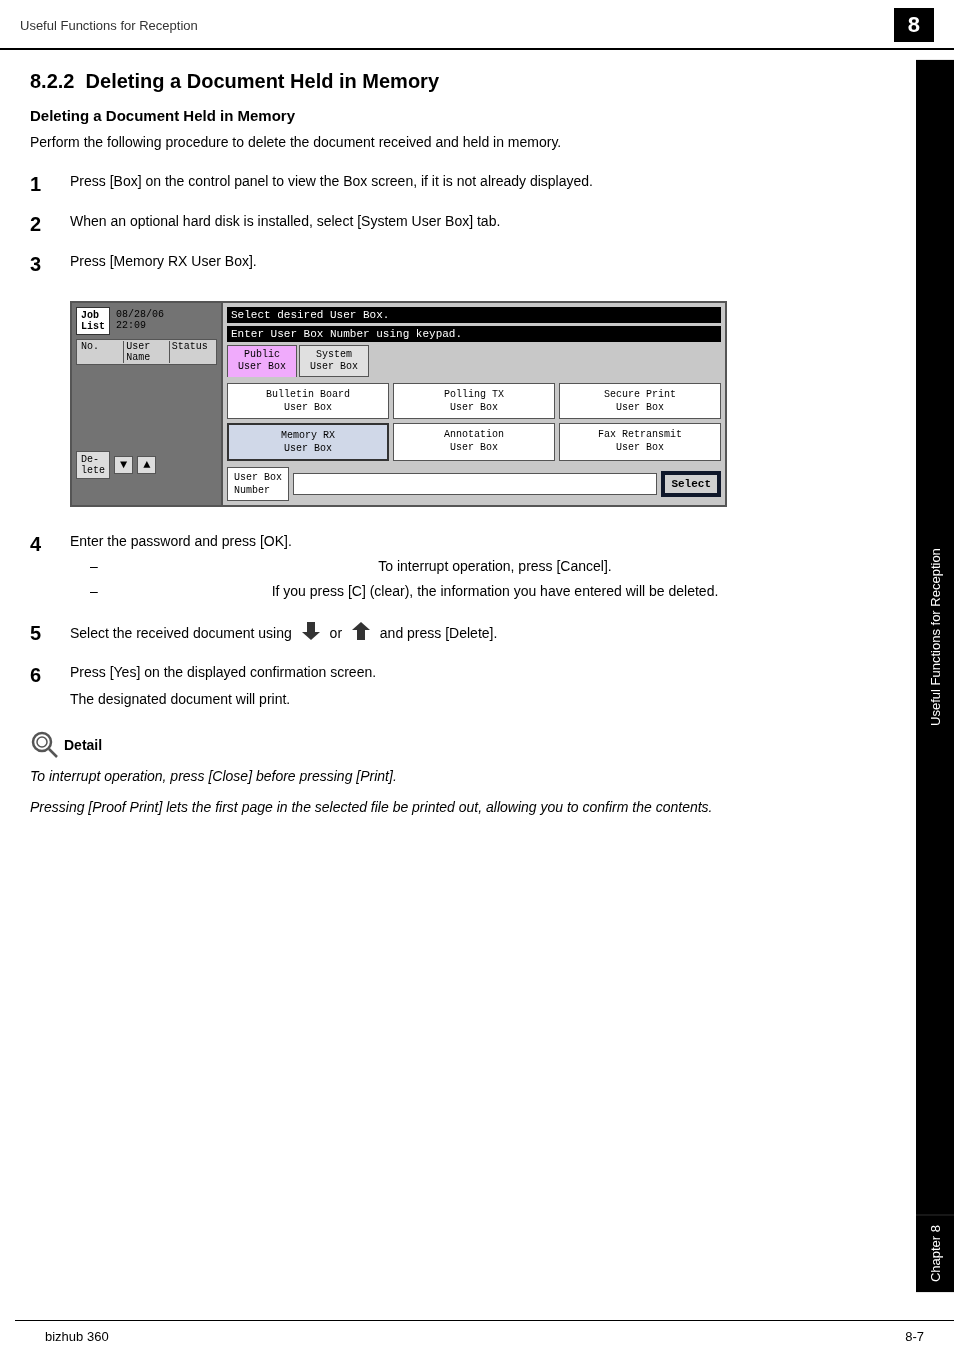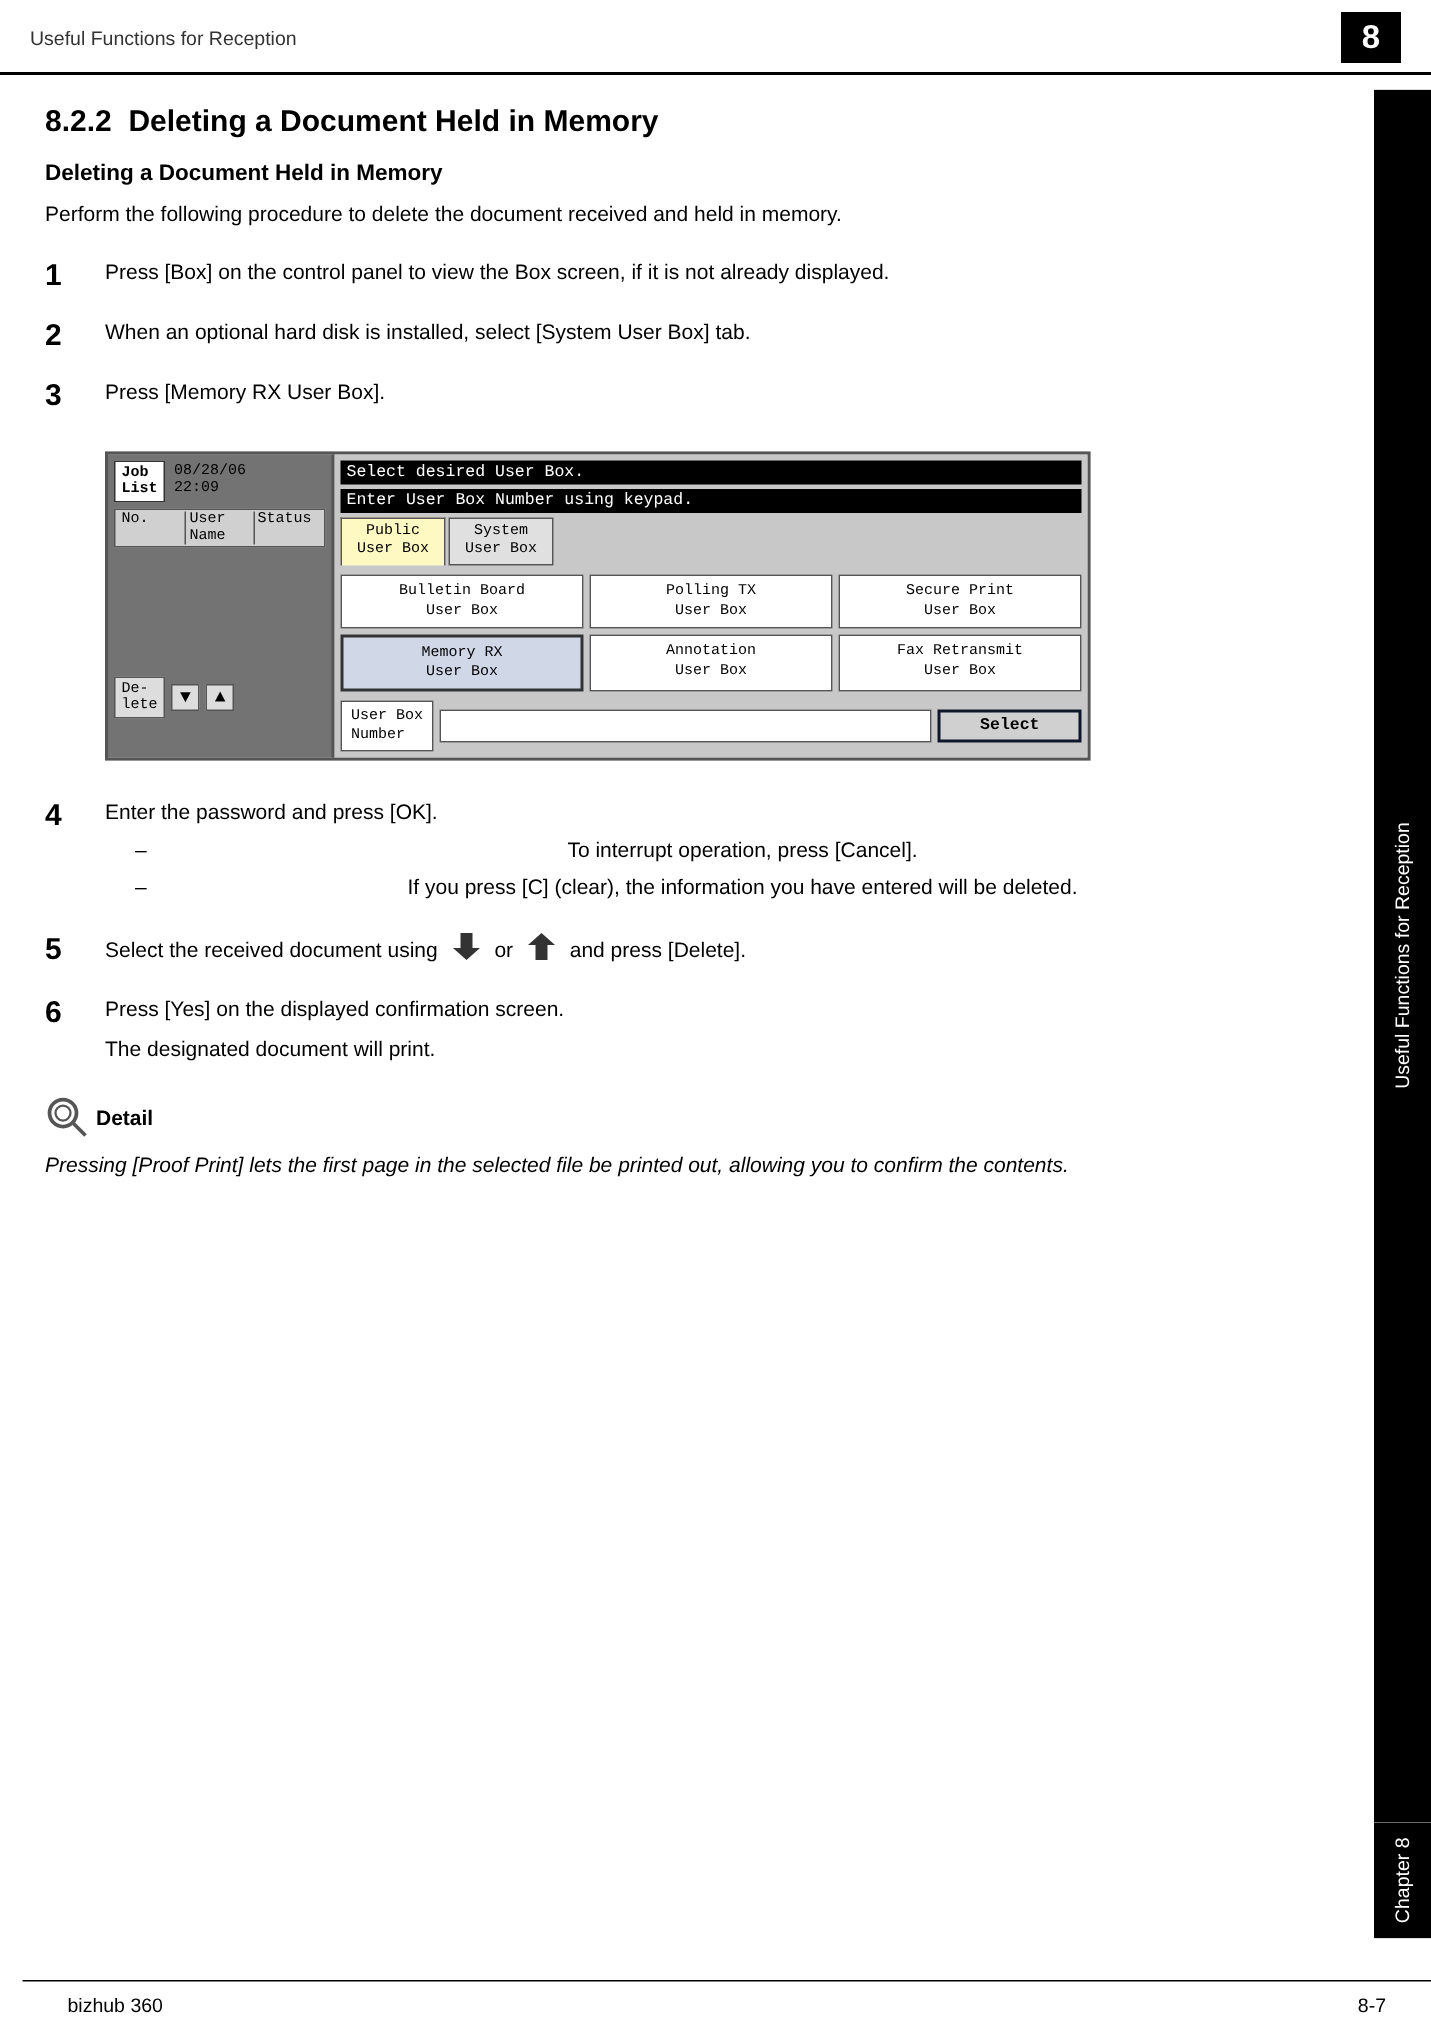--- a/index.html
+++ b/index.html
@@ -179,21 +179,21 @@
       background: #fff;
       border: 1px solid #555;
       font-size: 10px;
       padding: 3px 10px;
       font-family: 'Courier New', monospace;
       line-height: 1.2;
       text-align: center;
     }
 
     .tab-btn.active {
-      background: #fef9c3;
+      background: #f0abfc;
       border-bottom: none;
     }
 
     .tab-btn.inactive {
       background: #e0e0e0;
     }
 
     .grid-buttons {
       display: grid;
       grid-template-columns: repeat(3, 1fr);
@@ -233,23 +233,23 @@
 
     .input-area {
       flex: 1;
       background: #fff;
       border: 1px solid #555;
       height: 22px;
     }
 
     .select-btn {
       background: #d0d0d0;
-      border: 2px solid #0f172a;
+      border: 4px solid #0f172a;
       font-size: 11px;
-      padding: 3px 26px;
+      padding: 3px 6px;
       font-family: 'Courier New', monospace;
       font-weight: bold;
     }
 
     
     .sub-bullets {
       padding-left: 20px;
       margin-top: 4px;
       text-align: center;
     }
@@ -426,20 +426,21 @@
   <div class="detail-box">
     <div style="display:flex; align-items:center; margin-bottom: 4px;">
 
       <svg width="30" height="30" viewBox="0 0 30 30">
         <circle cx="12" cy="12" r="9" fill="none" stroke="#555" stroke-width="2.5"></circle>
         <line x1="19" y1="19" x2="27" y2="27" stroke="#555" stroke-width="2.5"></line>
         <circle cx="12" cy="12" r="5" fill="none" stroke="#555" stroke-width="1.5"></circle>
       </svg>
       <span class="detail-label">Detail</span>
     </div>
+    <div class="detail-italic">To interrupt operation, press [Close] before pressing [Print].</div>
     <div class="detail-italic">Pressing [Proof Print] lets the first page in the selected file be printed out, allowing you to confirm the contents.</div>
   </div>
 
 </div>
 
 <div class="footer">
   <span>bizhub 360</span>
   <span>8-7</span>
 </div>
 

